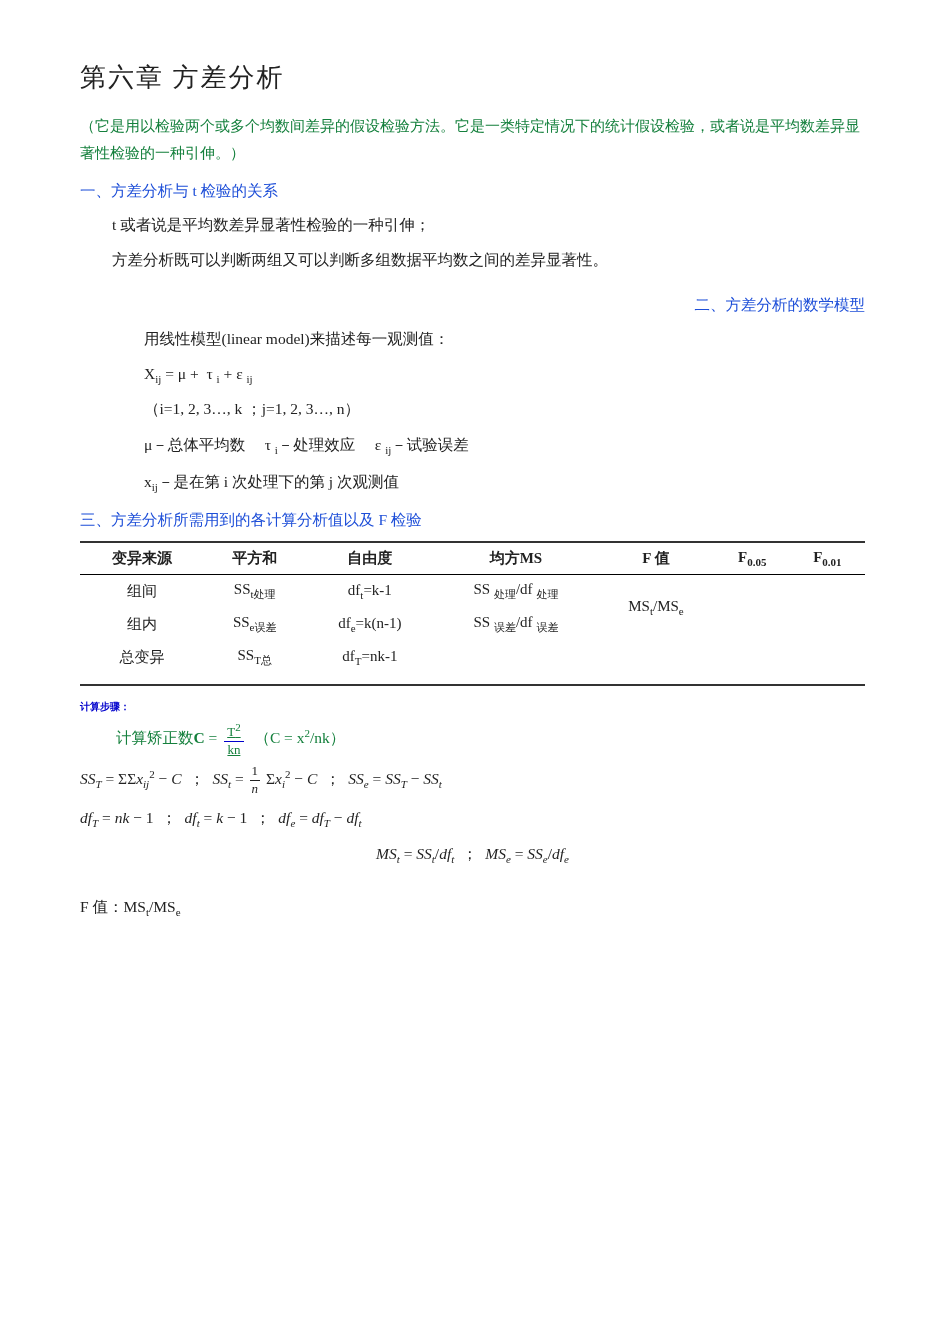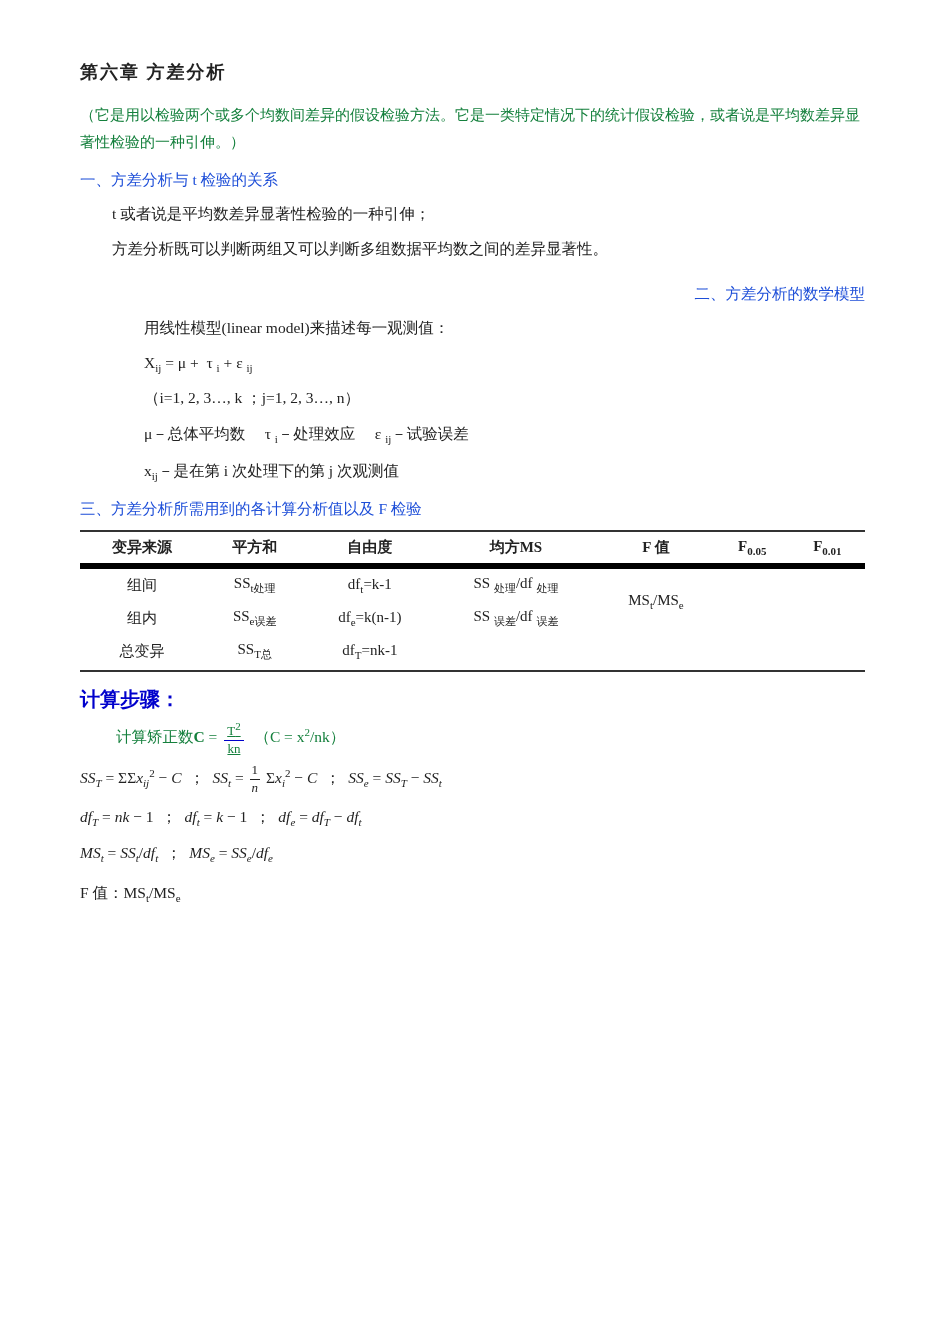--- a/index.html
+++ b/index.html
@@ -6,22 +6,22 @@
     body {
       background: #fff;
       font-family: "SimSun", "宋体", serif;
       font-size: 16px;
       color: #222;
       padding: 60px 80px;
       width: 945px;
       min-height: 1337px;
     }
     .chapter-title {
-      font-size: 18px;
-      font-weight: bold;
+      font-size: 26px;
+      font-weight: normal;
       color: #222;
       margin-bottom: 18px;
       letter-spacing: 2px;
     }
     .intro-text {
       color: #15803d;
       font-size: 15px;
       line-height: 1.8;
       margin-bottom: 14px;
     }
@@ -49,33 +49,33 @@
       border-collapse: collapse;
       margin: 10px 0 10px 0;
     }
     .anova-table th, .anova-table td {
       font-size: 15px;
       padding: 6px 10px;
       text-align: center;
     }
     .anova-table thead tr {
       border-top: 2px solid #333;
-      border-bottom: 6px solid #000000;
+      border-bottom: 1px solid #000000;
     }
     .anova-table tbody tr:last-child td {
-      padding-bottom: 8px;
+      padding-bottom: 16px;
     }
     .anova-table tfoot tr {
       border-top: 2px solid #333;
     }
     sup { font-size: 11px; }
     sub { font-size: 11px; }
     .calc-steps {
       color: #00c;
-      font-size: 20px;
+      font-size: 10px;
       margin: 10px 0 6px 0;
       font-weight: bold;
     }
     .formula-line {
       font-size: 15.5px;
       margin: 4px 0 4px 0;
       line-height: 2.0;
     }
     .anova-table td, .anova-table th {
       white-space: nowrap;
@@ -191,21 +191,21 @@
   Σ<em>x</em><sub><em>i</em></sub><sup>2</sup> − <em>C</em> &nbsp;；&nbsp;
   <em>SS</em><sub><em>e</em></sub> = <em>SS</em><sub><em>T</em></sub> − <em>SS</em><sub><em>t</em></sub>
 </div>
 
 <div class="formula-line" style="margin-bottom:2px;">
   <em>df</em><sub><em>T</em></sub> = <em>nk</em> − 1 &nbsp;；&nbsp;
   <em>df</em><sub><em>t</em></sub> = <em>k</em> − 1 &nbsp;；&nbsp;
   <em>df</em><sub><em>e</em></sub> = <em>df</em><sub><em>T</em></sub> − <em>df</em><sub><em>t</em></sub>
 </div>
 
-<div class="formula-line" style="margin-bottom:2px;">
+<div class="formula-line" style="margin-bottom:2px;text-align:center;">
   <em>MS</em><sub><em>t</em></sub> = <em>SS</em><sub><em>t</em></sub>/<em>df</em><sub><em>t</em></sub>
   &nbsp;；&nbsp;
   <em>MS</em><sub><em>e</em></sub> = <em>SS</em><sub><em>e</em></sub>/<em>df</em><sub><em>e</em></sub>
 </div>
 
-<div class="formula-line" style="margin-top:8px;">
+<div class="formula-line" style="margin-top:21px;">
   F 值：MS<sub>t</sub>/MS<sub>e</sub>
 </div>
 
 </body></html>

